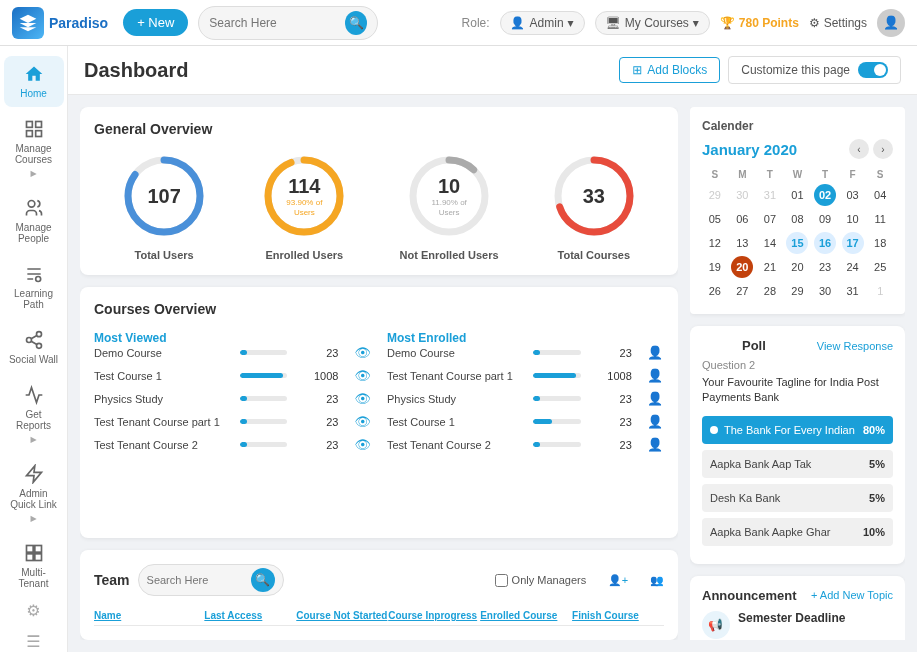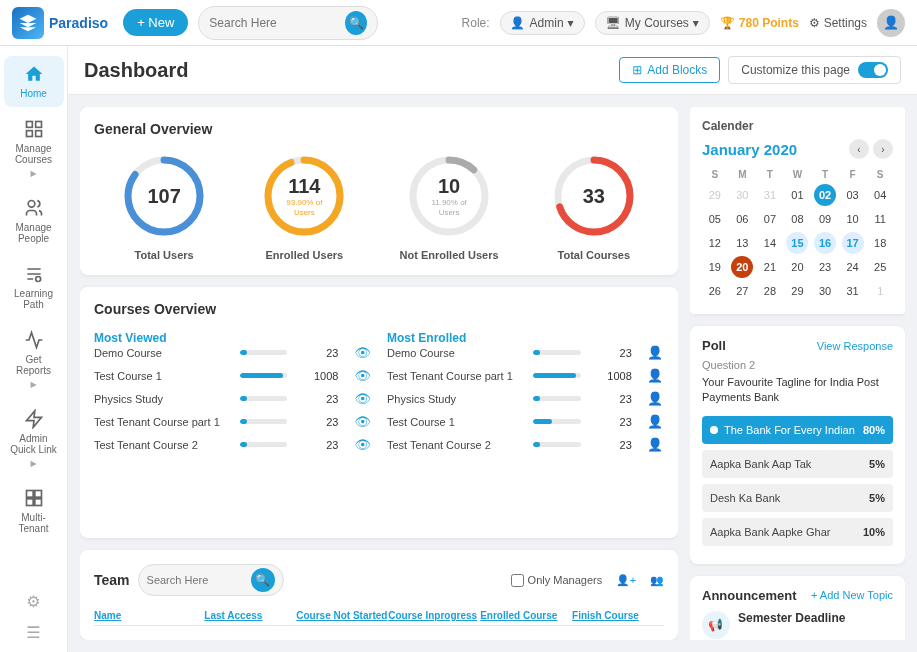--- a/index.html
+++ b/index.html
@@ -70,21 +70,21 @@
     .progress-fill.medium { width: 40%; }
     .progress-fill.long { width: 90%; }
     .count { font-size: 11px; color: #333; width: 35px; text-align: right; }
     .row-icon { color: #1a9fd8; font-size: 13px; }
 
     
     .team-header { display: flex; align-items: center; gap: 8px; margin-bottom: 10px; }
     .team-title { font-size: 14px; font-weight: 600; }
     .team-search { display: flex; align-items: center; background: #f5f5f5; border: 1px solid #ddd; border-radius: 20px; padding: 3px 8px; gap: 4px; }
     .team-search input { border: none; background: transparent; outline: none; font-size: 11px; width: 100px; }
-    .team-right { margin-left: auto; display: flex; align-items: center; gap: 14px; font-size: 11px; color: #555; padding-left: 23px; }
+    .team-right { margin-left: auto; display: flex; align-items: center; gap: 22px; font-size: 11px; color: #555; padding-left: 23px; }
     .checkbox-label { display: flex; align-items: center; gap: 4px; }
     .table-head { display: flex; padding: 4px 0; border-bottom: 1px solid #e8e8e8; }
     .th { font-size: 10px; font-weight: 600; color: #1a9fd8; flex: 1; text-decoration: underline; }
     .th:first-child { flex: 1.2; }
 
     
     .calendar-card { background: #fff; border-radius: 4px; padding: 12px; box-shadow: 0 1px 4px rgba(0,0,0,0.07); }
     .cal-title { font-size: 12px; font-weight: 600; color: #555; margin-bottom: 6px; }
     .cal-month-row { display: flex; align-items: center; justify-content: space-between; margin-bottom: 8px; }
     .cal-month { font-size: 15px; font-weight: 700; color: #1a9fd8; }
@@ -92,21 +92,21 @@
     .cal-nav-btn { background: #e8e8e8; border: none; border-radius: 50%; width: 20px; height: 20px; cursor: pointer; font-size: 10px; display: flex; align-items: center; justify-content: center; color: #555; }
     .cal-grid { display: grid; grid-template-columns: repeat(7, 1fr); gap: 2px; }
     .cal-day-header { text-align: center; font-size: 10px; font-weight: 600; color: #999; padding: 2px 0; }
     .cal-day { text-align: center; font-size: 11px; padding: 3px 0; cursor: pointer; border-radius: 50%; width: 22px; height: 22px; display: flex; align-items: center; justify-content: center; margin: auto; color: #444; }
     .cal-day.other-month { color: #ccc; }
     .cal-day.today { background: #1a9fd8; color: #fff; font-weight: 700; }
     .cal-day.highlighted { background: #dceeff; color: #1a9fd8; font-weight: 600; }
 
     
     .poll-card { background: #fff; border-radius: 8px; padding: 12px; box-shadow: 0 1px 4px rgba(0,0,0,0.07); }
-    .poll-header { display: flex; justify-content: space-between; align-items: center; margin-bottom: 6px; }
+    .poll-header { display: flex; justify-content: space-between; align-items: center; margin-bottom: 6px; margin-left: 40px; }
     .poll-title { font-size: 13px; font-weight: 600; }
     .view-response { font-size: 11px; color: #1a9fd8; cursor: pointer; }
     .poll-question-num { font-size: 11px; color: #888; margin-bottom: 4px; }
     .poll-question { font-size: 11px; color: #333; margin-bottom: 10px; line-height: 1.4; }
     .poll-option { display: flex; align-items: center; justify-content: space-between; margin-bottom: 6px; }
     .poll-option-bar { flex: 1; height: 28px; border-radius: 4px; display: flex; align-items: center; padding: 0 8px; font-size: 11px; position: relative; overflow: hidden; }
     .poll-option-bar.selected { background: #1a9fd8; color: #fff; }
     .poll-option-bar.unselected { background: #f0f0f0; color: #444; }
     .poll-pct { font-size: 11px; font-weight: 600; color: #333; margin-left: 6px; }
     .poll-option-bar.selected .poll-pct { color: #fff; }
@@ -193,20 +193,29 @@
   </div>
   <div class="sidebar-item">
     <svg viewBox="0 0 24 24" fill="none" stroke="#666" stroke-width="2">
         <path d="M4 6h16M4 12h16M4 18h7"></path>
         <circle cx="17" cy="18" r="3"></circle>
       </svg>
     <span>Learning Path</span>
   </div>
   <div class="sidebar-item">
     <svg viewBox="0 0 24 24" fill="none" stroke="#666" stroke-width="2">
+        <circle cx="18" cy="5" r="3"></circle>
+        <circle cx="6" cy="12" r="3"></circle>
+        <circle cx="18" cy="19" r="3"></circle>
+        <path d="M8.59 13.51l6.83 3.98M15.41 6.51l-6.82 3.98"></path>
+      </svg>
+    <span>Social Wall</span>
+  </div>
+  <div class="sidebar-item">
+    <svg viewBox="0 0 24 24" fill="none" stroke="#666" stroke-width="2">
         <polyline points="22 12 18 12 15 21 9 3 6 12 2 12"></polyline>
       </svg>
     <span>Get Reports</span>
     <span style="font-size:8px;color:#aaa">▶</span>
   </div>
   <div class="sidebar-item">
     <svg viewBox="0 0 24 24" fill="none" stroke="#666" stroke-width="2">
         <path d="M13 2L3 14h9l-1 8 10-12h-9l1-8z"></path>
       </svg>
     <span>Admin Quick Link</span>

